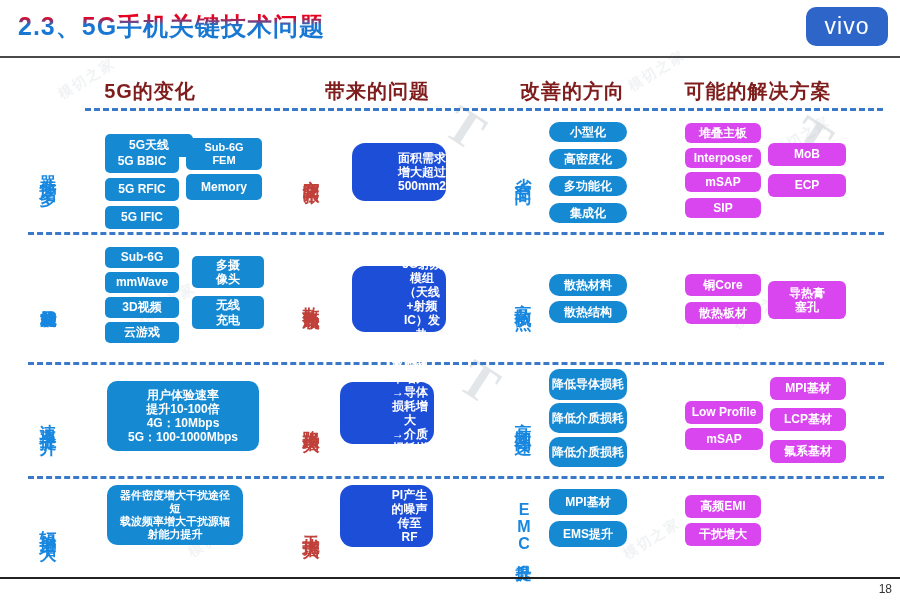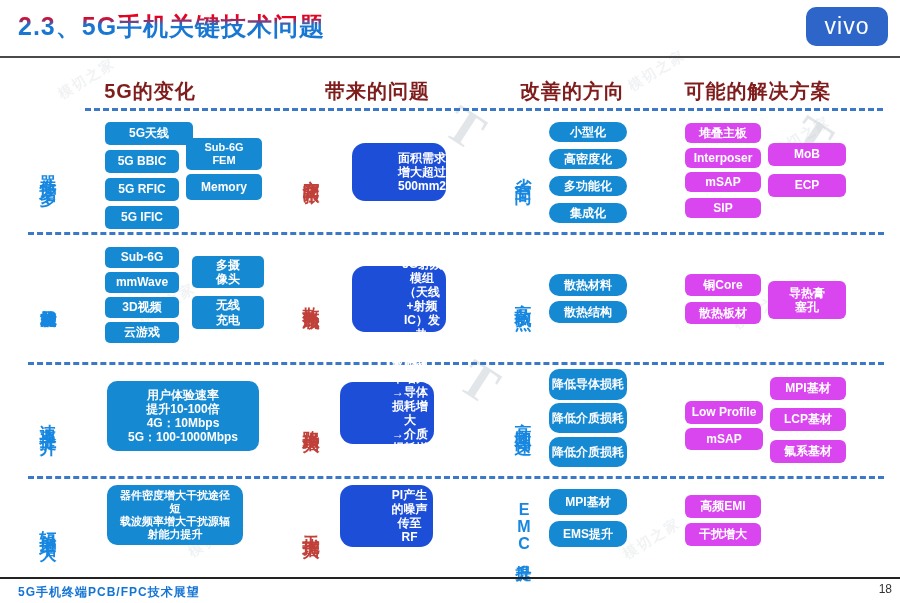--- a/index.html
+++ b/index.html
@@ -93,21 +93,21 @@
   <div class="colhead" style="left:480px;width:185px">改善的方向</div>
   <div class="colhead" style="left:658px;width:200px">可能的解决方案</div>
 
   <div class="dash" style="left:85px;top:108px;width:798px"></div>
   <div class="dash" style="left:28px;top:232px;width:856px"></div>
   <div class="dash" style="left:28px;top:362px;width:856px"></div>
   <div class="dash" style="left:28px;top:476px;width:856px"></div>
 
   <div class="row" style="top:110px;height:122px">
     <div class="vlabel vblue" style="left:33px">器件增多</div>
-    <div class="bx blue" style="left:105px;top:12px;width:88px;height:23px">5G天线</div>
+    <div class="bx blue" style="left:105px;top:24px;width:88px;height:23px">5G天线</div>
     <div class="bx blue" style="left:105px;top:40px;width:74px;height:23px">5G BBIC</div>
     <div class="bx blue" style="left:105px;top:68px;width:74px;height:23px">5G RFIC</div>
     <div class="bx blue" style="left:105px;top:96px;width:74px;height:23px">5G IFIC</div>
     <div class="bx blue sm" style="left:186px;top:28px;width:76px;height:32px">Sub-6G
 FEM</div>
     <div class="bx blue" style="left:186px;top:64px;width:76px;height:26px">Memory</div>
     <div class="vlabel vred" style="left:296px">空间紧张</div>
     <div class="bx red" style="left:352px;top:33px;width:94px;height:58px">面积需求
 增大超过
 500mm2</div>
@@ -178,16 +178,15 @@
     <div class="bx red" style="left:340px;top:7px;width:93px;height:62px">PI产生的噪声传至
 RF</div>
     <div class="vlabel vblue tight" style="left:508px">EMC提升</div>
     <div class="bx blue bigbx" style="left:549px;top:11px;width:78px;height:26px">MPI基材</div>
     <div class="bx blue bigbx" style="left:549px;top:43px;width:78px;height:26px">EMS提升</div>
     <div class="bx green" style="left:685px;top:17px;width:76px;height:23px">高频EMI</div>
     <div class="bx green" style="left:685px;top:45px;width:76px;height:23px">干扰增大</div>
   </div>
 
   <div class="foot-rule"></div>
-  <div class="foot-title">5G手机终端PCB/FPC技术展望</div>
   <div class="page-num">18</div>
 
 </div>
 
 </body></html>

